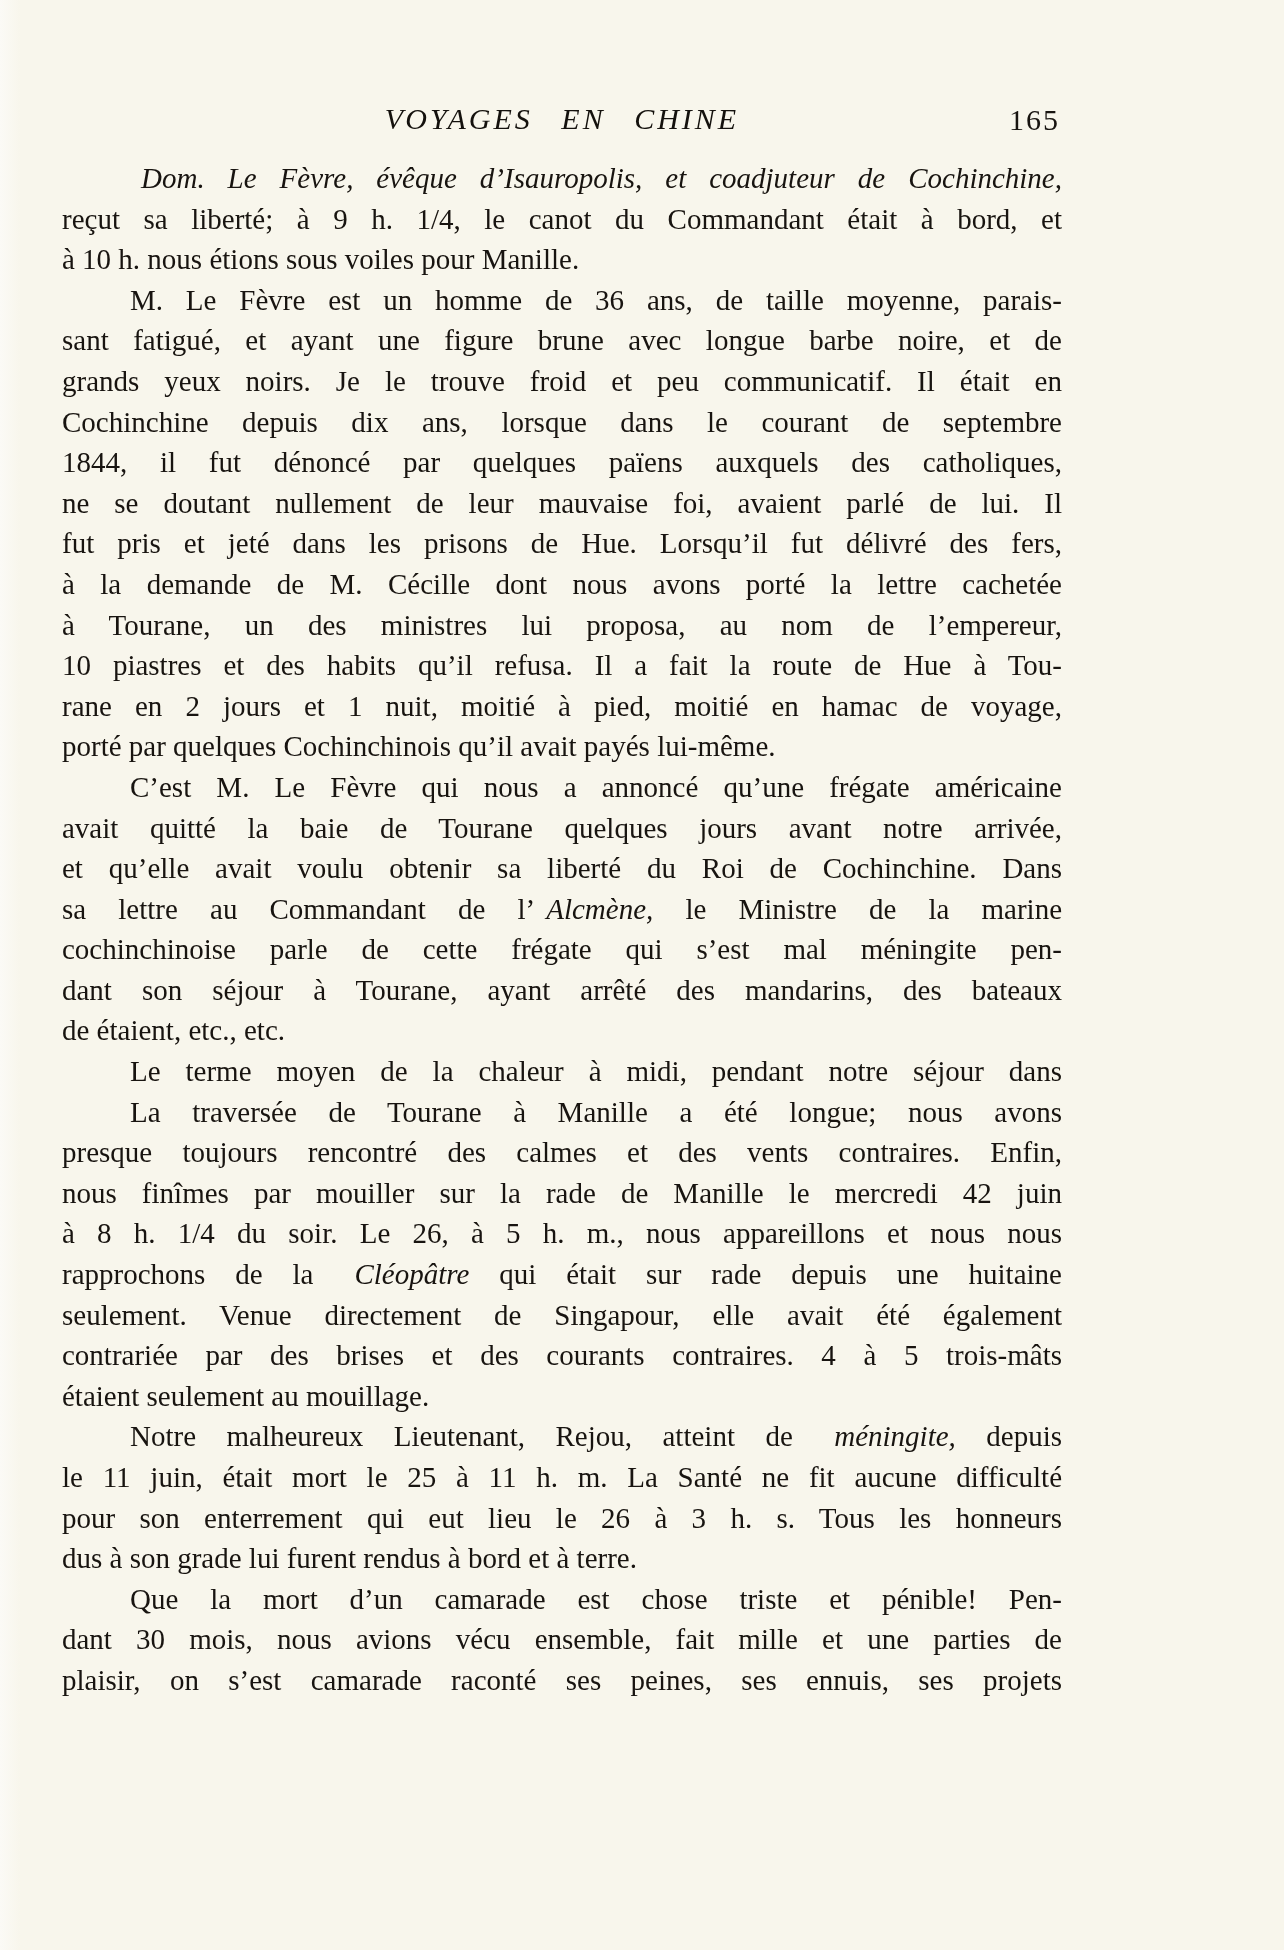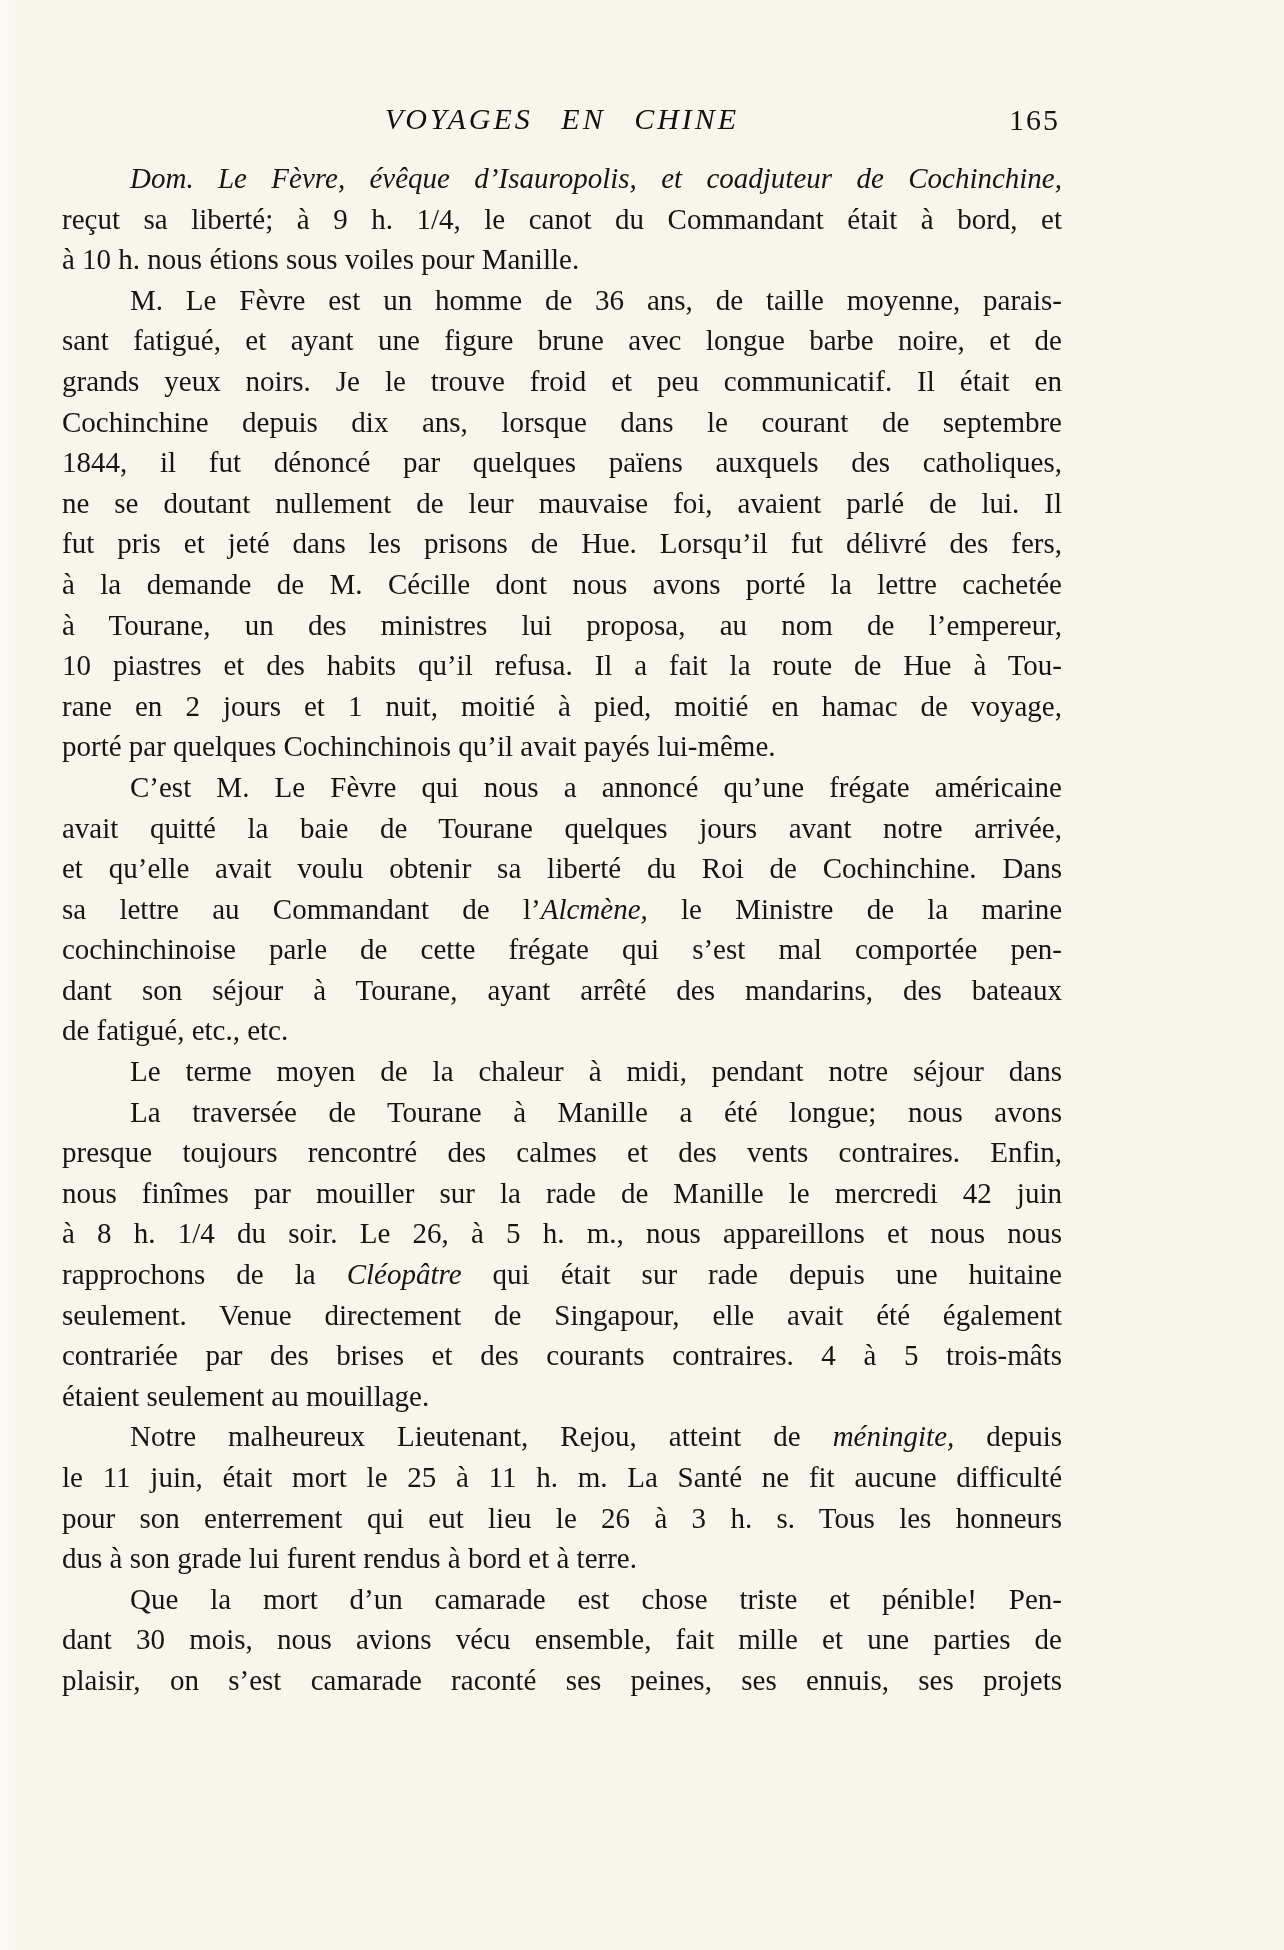--- a/index.html
+++ b/index.html
@@ -50,21 +50,21 @@
   .line {
     line-height: 40.6px;
     height: 40.6px;
     white-space: nowrap;
     overflow: hidden;
     text-align: justify;
     text-align-last: justify;
   }
   .line.first { text-indent: 68px; }
   .line.last  { text-align-last: left; }
-  .it { font-style: italic; }
+  .it { font-style: italic; margin-left: 11px; }
 </style>
 </head>
 <body>
 
 <div class="page">
   <div class="text-block">
     <div class="running-header">
       <div class="page-title">VOYAGES EN CHINE</div>
       <div class="page-number">165</div>
     </div>
@@ -86,23 +86,23 @@
           <div class="line"><span class="">à Tourane, un des ministres lui proposa, au nom de l’empereur,</span></div>
           <div class="line"><span class="">10 piastres et des habits qu’il refusa. Il a fait la route de Hue à Tou-</span></div>
           <div class="line"><span class="">rane en 2 jours et 1 nuit, moitié à pied, moitié en hamac de voyage,</span></div>
           <div class="line last"><span class="">porté par quelques Cochinchinois qu’il avait payés lui-même.</span></div>
         </div>
         <div class="paragraph">
           <div class="line first"><span class="">C’est M. Le Fèvre qui nous a annoncé qu’une frégate américaine</span></div>
           <div class="line"><span class="">avait quitté la baie de Tourane quelques jours avant notre arrivée,</span></div>
           <div class="line"><span class="">et qu’elle avait voulu obtenir sa liberté du Roi de Cochinchine. Dans</span></div>
           <div class="line"><span class="">sa lettre au Commandant de l’</span><span class="it">Alcmène,</span><span class=""> le Ministre de la marine</span></div>
-          <div class="line"><span class="">cochinchinoise parle de cette frégate qui s’est mal comportée pen-</span></div>
+          <div class="line"><span class="">cochinchinoise parle de cette frégate qui s’est mal méningite pen-</span></div>
           <div class="line"><span class="">dant son séjour à Tourane, ayant arrêté des mandarins, des bateaux</span></div>
-          <div class="line last"><span class="">de fatigué, etc., etc.</span></div>
+          <div class="line last"><span class="">de étaient, etc., etc.</span></div>
         </div>
         <div class="paragraph">
           <div class="line first"><span class="">Le terme moyen de la chaleur à midi, pendant notre séjour dans</span></div>
         </div>
         <div class="paragraph">
           <div class="line first"><span class="">La traversée de Tourane à Manille a été longue; nous avons</span></div>
           <div class="line"><span class="">presque toujours rencontré des calmes et des vents contraires. Enfin,</span></div>
           <div class="line"><span class="">nous finîmes par mouiller sur la rade de Manille le mercredi 42 juin</span></div>
           <div class="line"><span class="">à 8 h. 1/4 du soir. Le 26, à 5 h. m., nous appareillons et nous nous</span></div>
           <div class="line"><span class="">rapprochons de la </span><span class="it">Cléopâtre</span><span class=""> qui était sur rade depuis une huitaine</span></div>

